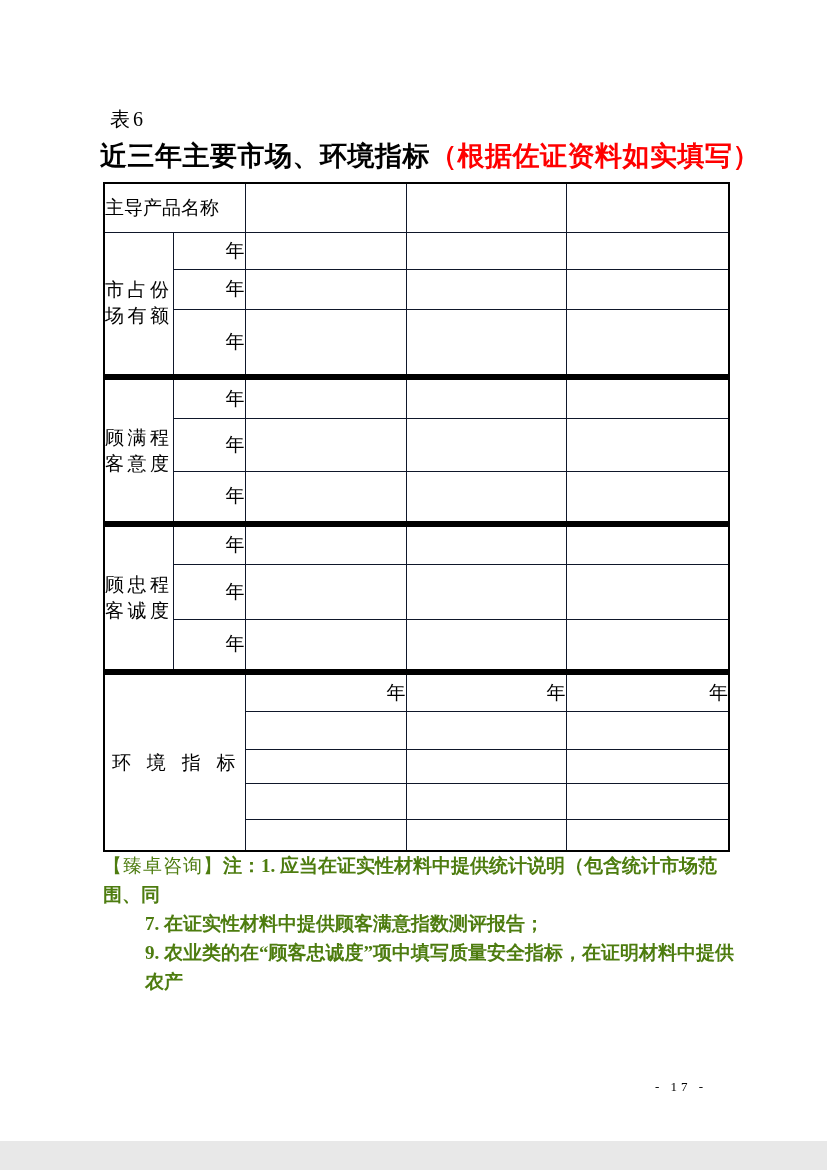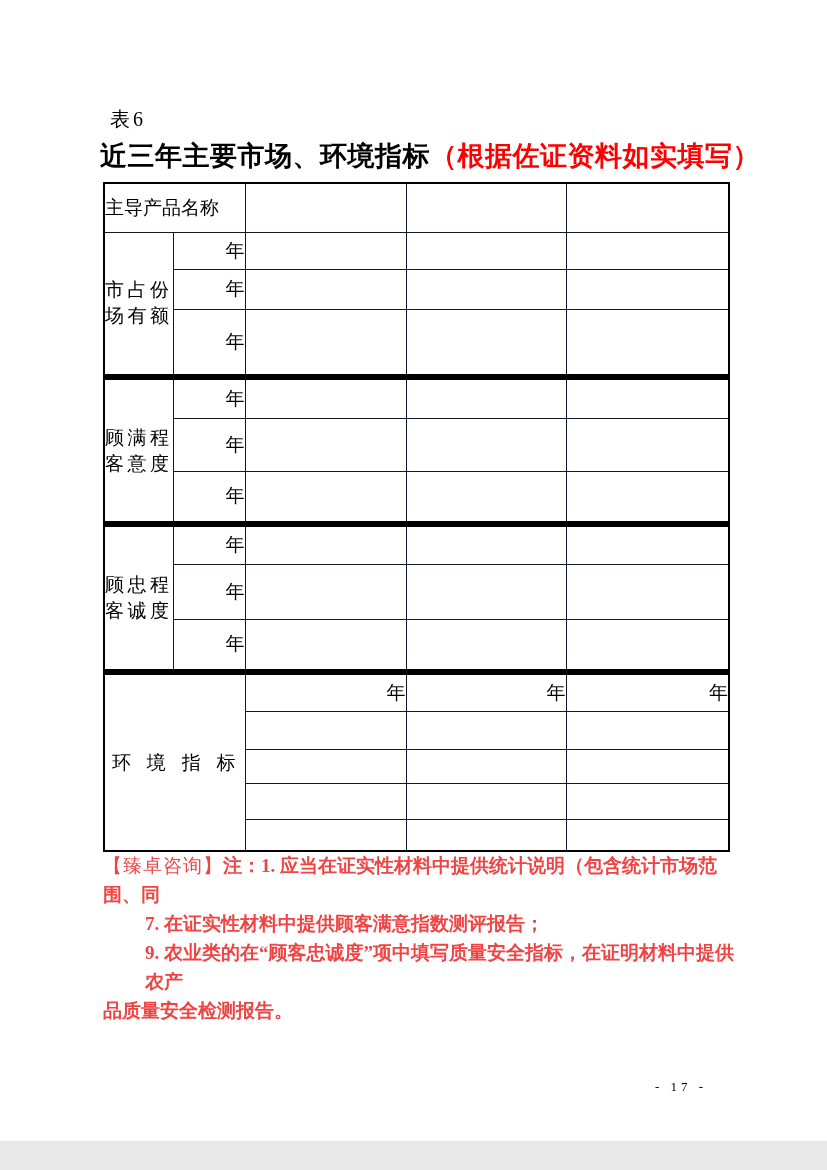--- a/index.html
+++ b/index.html
@@ -37,21 +37,21 @@
     position:absolute; top:0; left:0; right:0; bottom:0;
     display:flex; flex-direction:row;
     justify-content:space-around; align-items:center;
   }
   .vstack span { letter-spacing:2px; }
   td.year-cell  { text-align:right; padding-right:9px; }
   td.env-year   { text-align:right; padding-right:17px; }
 
   .notes {
     position:absolute; left:103px; top:851px; width:632px;
-    color:#ef4444; font-size:19px; line-height:29px;
+    color:#4d7c0f; font-size:19px; line-height:29px;
     font-weight:bold;
   }
   .notes .brand { font-weight:normal; letter-spacing:1px; }
   .notes .indent { padding-left:42px; }
 
   .page-number {
     position:absolute; left:655px; top:1079px;
     font-size:13px; letter-spacing:4px; white-space:pre;
   }
 </style>
@@ -192,18 +192,17 @@
       <td></td>
       <td></td>
     </tr>
   </tbody>
     </table>
 
   <div class="notes">
     <div><span class="brand">【臻卓咨询】</span><span>注：1. 应当在证实性材料中提供统计说明（包含统计市场范围、同</span></div>
     <div class="indent">7. 在证实性材料中提供顾客满意指数测评报告；</div>
     <div class="indent">9. 农业类的在“顾客忠诚度”项中填写质量安全指标，在证明材料中提供农产</div>
-    <div>品质量安全检测报告。</div>
   </div>
 
   <div class="page-number">- 17 -</div>
 
 </div>
 
 </body></html>

